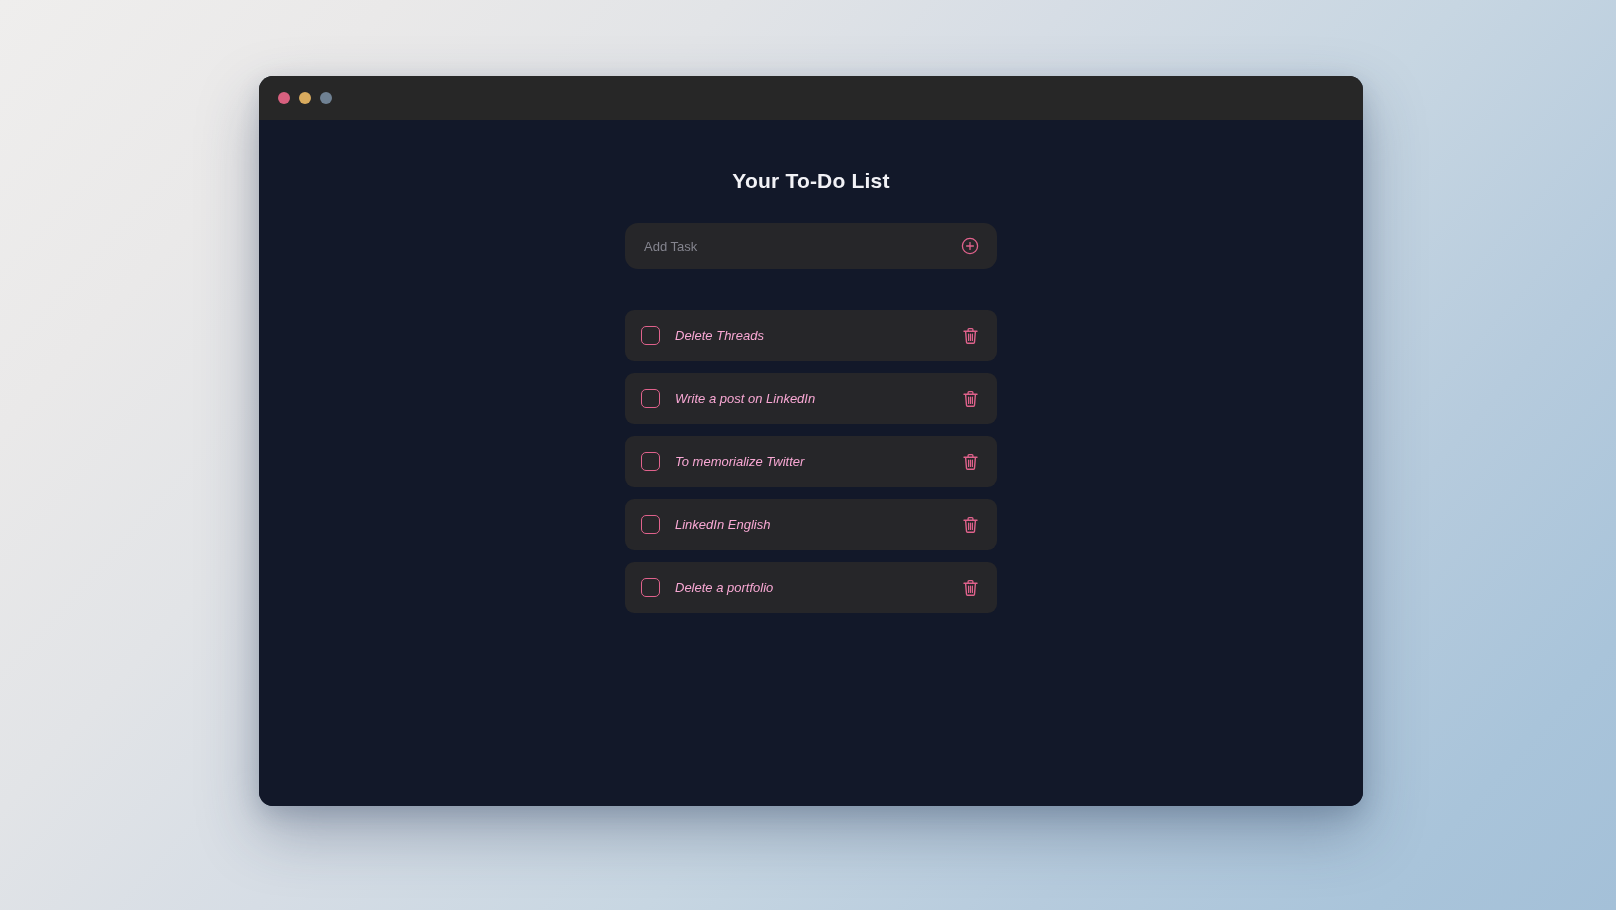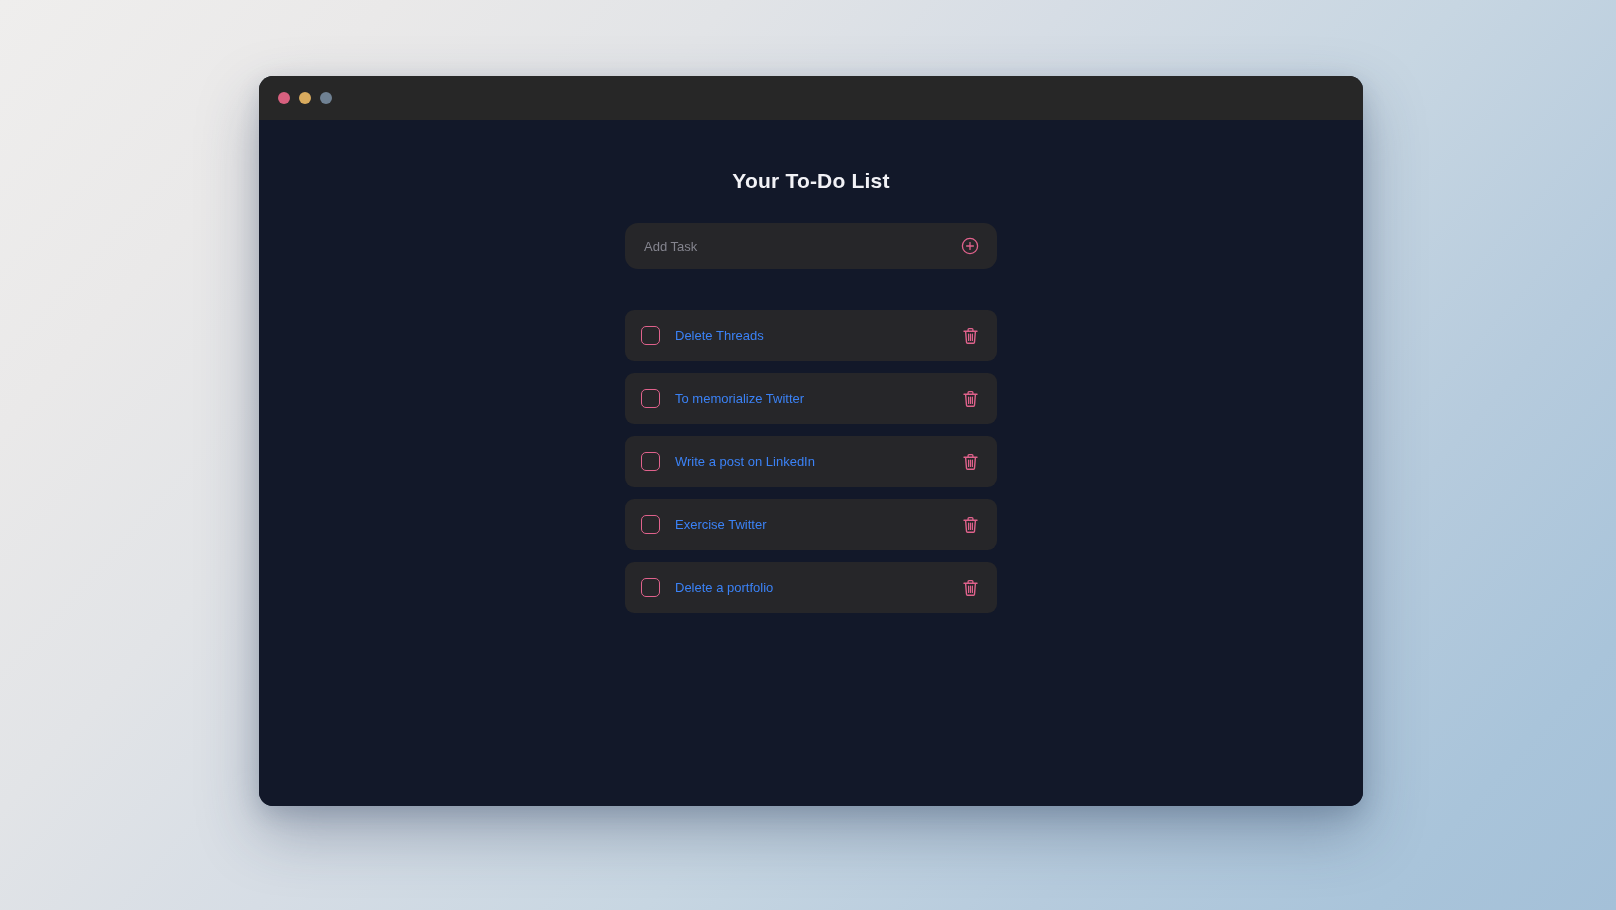--- a/index.html
+++ b/index.html
@@ -137,26 +137,27 @@
     height: 19px;
     border: 1.6px solid #e0628c;
     border-radius: 5px;
     background: transparent;
     cursor: pointer;
     padding: 0;
   }
 
   .task-label {
     flex: 1 1 auto;
-    color: #3b82f6;
+    color: #f9a8d4;
     font-size: 13px;
     margin-left: 15px;
     white-space: nowrap;
     overflow: hidden;
     text-overflow: ellipsis;
+    font-style: italic;
   }
 
   .trash-btn {
     flex: 0 0 auto;
     width: 17px;
     height: 18px;
     display: flex;
     align-items: center;
     justify-content: center;
     cursor: pointer;
@@ -204,52 +205,52 @@
         <path d="M3.6 4.2 L4.5 15.3 a1 1 0 0 0 1 0.9 h6 a1 1 0 0 0 1-0.9 L13.4 4.2" fill="none" stroke="#e0628c" stroke-width="1.4" stroke-linejoin="round"></path>
         <line x1="6.6" y1="7" x2="6.6" y2="13.4" stroke="#e0628c" stroke-width="1.2" stroke-linecap="round"></line>
         <line x1="8.5" y1="7" x2="8.5" y2="13.4" stroke="#e0628c" stroke-width="1.2" stroke-linecap="round"></line>
         <line x1="10.4" y1="7" x2="10.4" y2="13.4" stroke="#e0628c" stroke-width="1.2" stroke-linecap="round"></line>
       </svg>
     </button>
   </div>
 
   <div class="task">
     <button class="checkbox"></button>
+    <span class="task-label">Write a post on LinkedIn</span>
+    <button class="trash-btn">
+      <svg width="17" height="18" viewBox="0 0 17 18">
+        <line x1="2" y1="4.2" x2="15" y2="4.2" stroke="#e0628c" stroke-width="1.4" stroke-linecap="round"></line>
+        <path d="M6.1 4.2 V2.6 a0.9 0.9 0 0 1 0.9-0.9 h3 a0.9 0.9 0 0 1 0.9 0.9 V4.2" fill="none" stroke="#e0628c" stroke-width="1.3" stroke-linejoin="round"></path>
+        <path d="M3.6 4.2 L4.5 15.3 a1 1 0 0 0 1 0.9 h6 a1 1 0 0 0 1-0.9 L13.4 4.2" fill="none" stroke="#e0628c" stroke-width="1.4" stroke-linejoin="round"></path>
+        <line x1="6.6" y1="7" x2="6.6" y2="13.4" stroke="#e0628c" stroke-width="1.2" stroke-linecap="round"></line>
+        <line x1="8.5" y1="7" x2="8.5" y2="13.4" stroke="#e0628c" stroke-width="1.2" stroke-linecap="round"></line>
+        <line x1="10.4" y1="7" x2="10.4" y2="13.4" stroke="#e0628c" stroke-width="1.2" stroke-linecap="round"></line>
+      </svg>
+    </button>
+  </div>
+
+  <div class="task">
+    <button class="checkbox"></button>
     <span class="task-label">To memorialize Twitter</span>
     <button class="trash-btn">
       <svg width="17" height="18" viewBox="0 0 17 18">
         <line x1="2" y1="4.2" x2="15" y2="4.2" stroke="#e0628c" stroke-width="1.4" stroke-linecap="round"></line>
         <path d="M6.1 4.2 V2.6 a0.9 0.9 0 0 1 0.9-0.9 h3 a0.9 0.9 0 0 1 0.9 0.9 V4.2" fill="none" stroke="#e0628c" stroke-width="1.3" stroke-linejoin="round"></path>
         <path d="M3.6 4.2 L4.5 15.3 a1 1 0 0 0 1 0.9 h6 a1 1 0 0 0 1-0.9 L13.4 4.2" fill="none" stroke="#e0628c" stroke-width="1.4" stroke-linejoin="round"></path>
         <line x1="6.6" y1="7" x2="6.6" y2="13.4" stroke="#e0628c" stroke-width="1.2" stroke-linecap="round"></line>
         <line x1="8.5" y1="7" x2="8.5" y2="13.4" stroke="#e0628c" stroke-width="1.2" stroke-linecap="round"></line>
         <line x1="10.4" y1="7" x2="10.4" y2="13.4" stroke="#e0628c" stroke-width="1.2" stroke-linecap="round"></line>
       </svg>
     </button>
   </div>
 
-  <div class="task">
-    <button class="checkbox"></button>
-    <span class="task-label">Write a post on LinkedIn</span>
-    <button class="trash-btn">
-      <svg width="17" height="18" viewBox="0 0 17 18">
-        <line x1="2" y1="4.2" x2="15" y2="4.2" stroke="#e0628c" stroke-width="1.4" stroke-linecap="round"></line>
-        <path d="M6.1 4.2 V2.6 a0.9 0.9 0 0 1 0.9-0.9 h3 a0.9 0.9 0 0 1 0.9 0.9 V4.2" fill="none" stroke="#e0628c" stroke-width="1.3" stroke-linejoin="round"></path>
-        <path d="M3.6 4.2 L4.5 15.3 a1 1 0 0 0 1 0.9 h6 a1 1 0 0 0 1-0.9 L13.4 4.2" fill="none" stroke="#e0628c" stroke-width="1.4" stroke-linejoin="round"></path>
-        <line x1="6.6" y1="7" x2="6.6" y2="13.4" stroke="#e0628c" stroke-width="1.2" stroke-linecap="round"></line>
-        <line x1="8.5" y1="7" x2="8.5" y2="13.4" stroke="#e0628c" stroke-width="1.2" stroke-linecap="round"></line>
-        <line x1="10.4" y1="7" x2="10.4" y2="13.4" stroke="#e0628c" stroke-width="1.2" stroke-linecap="round"></line>
-      </svg>
-    </button>
-  </div>
-
-
-  <div class="task">
-    <button class="checkbox"></button>
-    <span class="task-label">Exercise Twitter</span>
+
+  <div class="task">
+    <button class="checkbox"></button>
+    <span class="task-label">LinkedIn English</span>
     <button class="trash-btn">
       <svg width="17" height="18" viewBox="0 0 17 18">
         <line x1="2" y1="4.2" x2="15" y2="4.2" stroke="#e0628c" stroke-width="1.4" stroke-linecap="round"></line>
         <path d="M6.1 4.2 V2.6 a0.9 0.9 0 0 1 0.9-0.9 h3 a0.9 0.9 0 0 1 0.9 0.9 V4.2" fill="none" stroke="#e0628c" stroke-width="1.3" stroke-linejoin="round"></path>
         <path d="M3.6 4.2 L4.5 15.3 a1 1 0 0 0 1 0.9 h6 a1 1 0 0 0 1-0.9 L13.4 4.2" fill="none" stroke="#e0628c" stroke-width="1.4" stroke-linejoin="round"></path>
         <line x1="6.6" y1="7" x2="6.6" y2="13.4" stroke="#e0628c" stroke-width="1.2" stroke-linecap="round"></line>
         <line x1="8.5" y1="7" x2="8.5" y2="13.4" stroke="#e0628c" stroke-width="1.2" stroke-linecap="round"></line>
         <line x1="10.4" y1="7" x2="10.4" y2="13.4" stroke="#e0628c" stroke-width="1.2" stroke-linecap="round"></line>
       </svg>
     </button>

